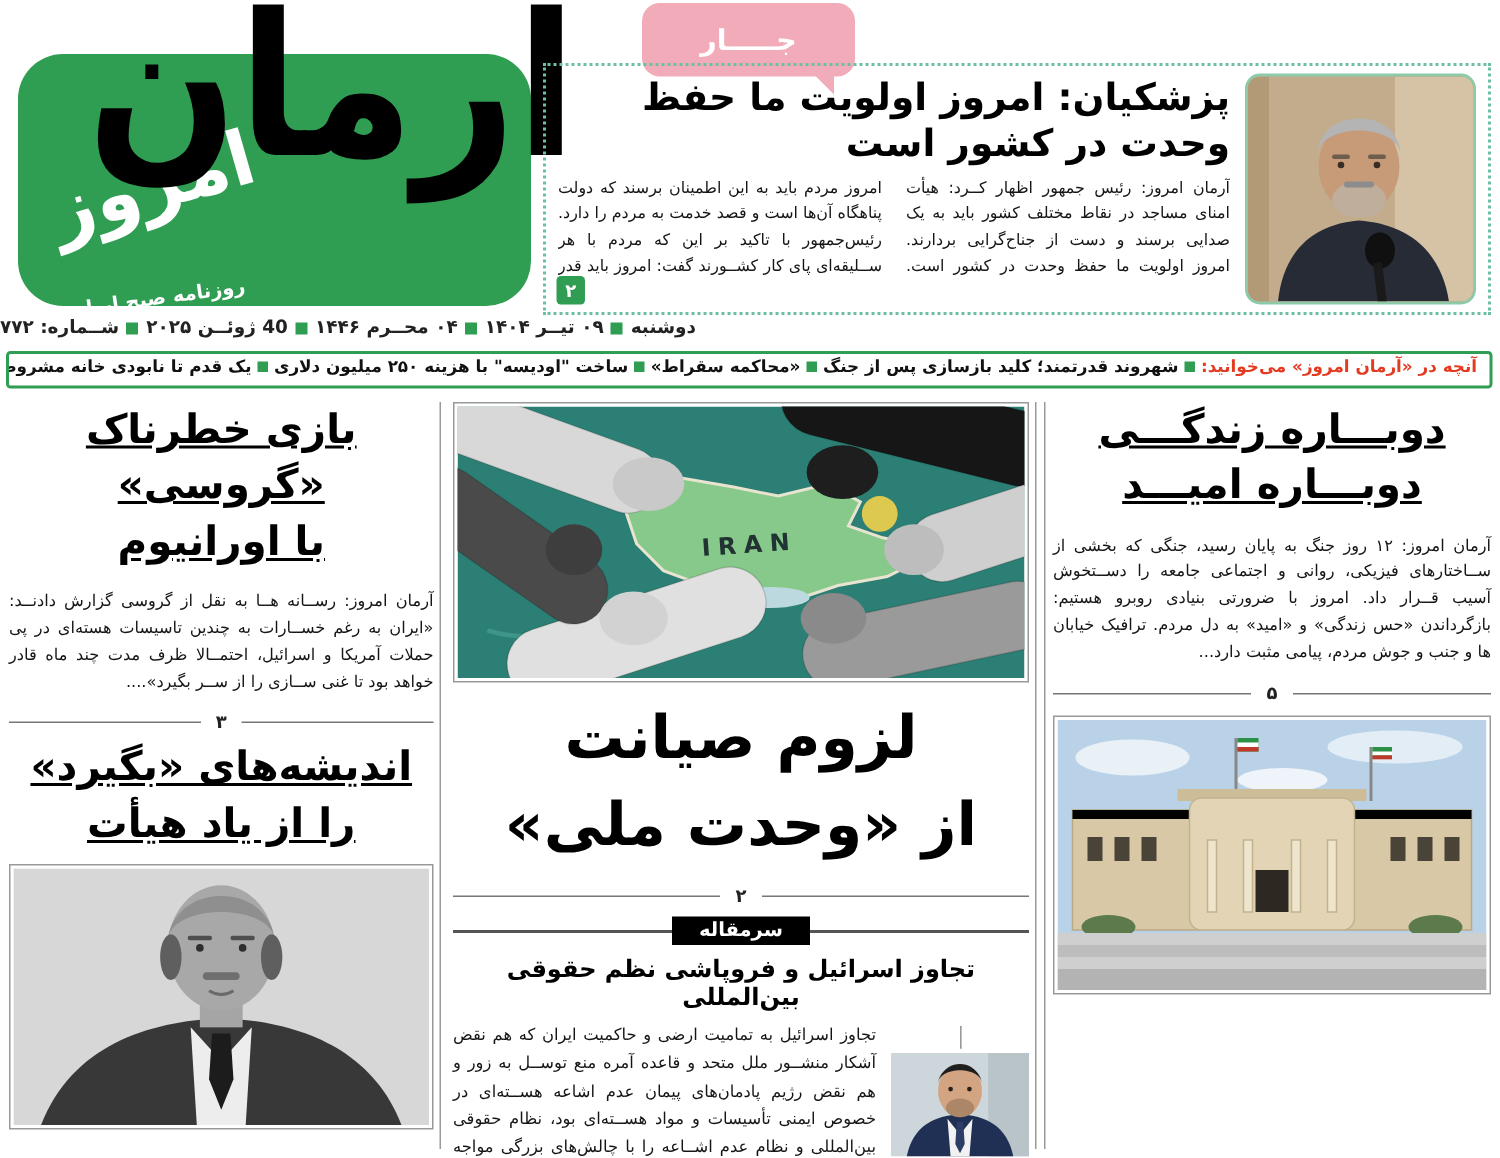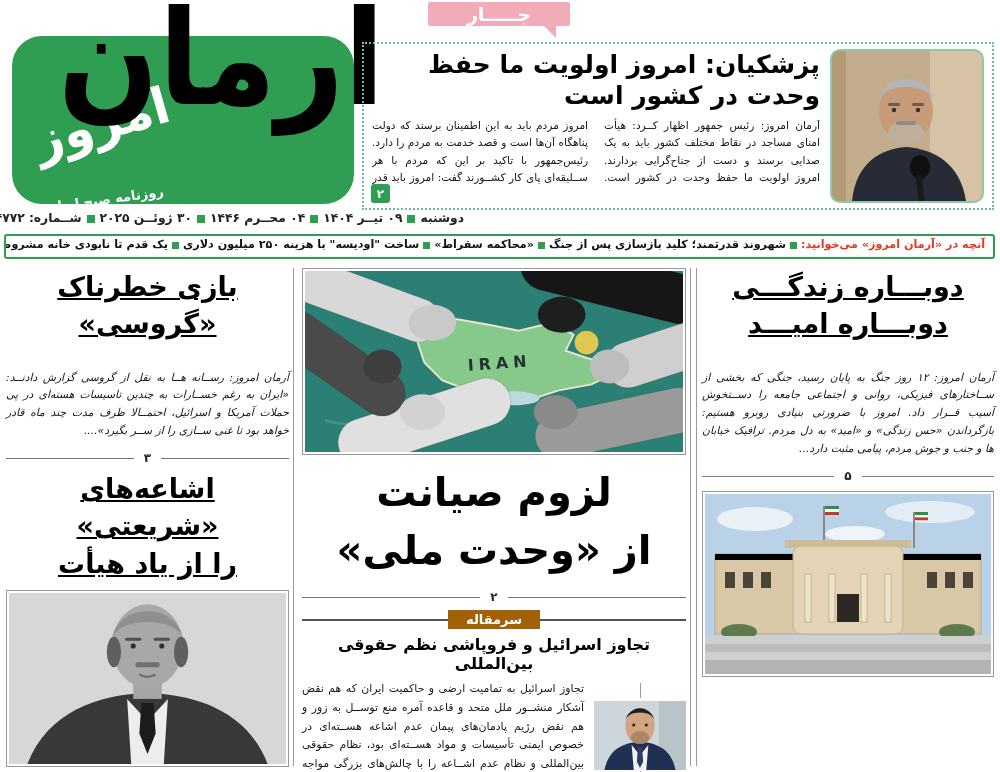--- a/index.html
+++ b/index.html
@@ -9,23 +9,23 @@
   
   .logo-box{position:absolute;left:12px;top:36px;width:342px;height:168px;
             background:#2f9e53;border-radius:30px;}
   .logo-arman{position:absolute;left:58px;top:-14px;width:300px;text-align:center;
               font-size:118px;font-weight:bold;color:#000;line-height:1.1;
               transform:scaleY(1.12);transform-origin:top;}
   .logo-emrooz{position:absolute;left:20px;top:58px;color:#fff;font-size:50px;
                font-weight:bold;transform:rotate(-16deg);}
   .logo-tagline{position:absolute;left:34px;top:156px;color:#fff;font-size:13px;
                 font-weight:bold;transform:rotate(-8deg);white-space:nowrap;}
-  .bubble{position:absolute;left:428px;top:2px;width:142px;height:24px;background:#f2acb9;
+  .bubble{position:absolute;left:428px;top:2px;width:142px;height:49px;background:#f2acb9;
           color:#fff;font-weight:bold;font-size:19px;display:flex;align-items:center;
-          justify-content:center;border-radius:2px;}
+          justify-content:center;border-radius:12px;}
   .bubble:after{content:"";position:absolute;bottom:-12px;right:14px;
           border:7px solid transparent;border-top-color:#f2acb9;border-right-color:#f2acb9;}
 
   
   .lead{position:absolute;left:362px;top:42px;width:632px;height:168px;
         border:2px dotted #6cc0a0;box-sizing:border-box;direction:rtl;
         padding:5px 8px 6px 8px;}
   .lead-inner{display:flex;gap:10px;height:100%;}
   .lead-photo{flex:0 0 150px;height:150px;border:2px solid #8ccaa8;border-radius:10px;
               overflow:hidden;background:#c3ac8c;}
@@ -50,34 +50,34 @@
 
   
   .vline{position:absolute;top:268px;height:498px;width:1px;background:#9a9a9a;}
   .col{position:absolute;top:266px;direction:rtl;}
   .col-right{left:702px;width:292px;}
   .col-center{left:302px;width:384px;}
   .col-left{left:6px;width:283px;}
 
   .col-head{margin:2px 0 0 0;font-weight:bold;font-size:27px;line-height:1.38;
             text-align:center;color:#000;text-decoration:underline;}
-  .col-body{margin-top:26px;font-size:10.8px;line-height:1.66;text-align:justify;color:#151515;font-style:italic;}
+  .col-body{margin-top:12px;font-size:10.8px;line-height:1.66;text-align:justify;color:#151515;}
 
   .pdiv{display:flex;align-items:center;margin:11px 0 5px 0;}
   .pdiv .ln{flex:1;height:1px;background:#777;}
   .pdiv .pn{padding:0 10px;font-size:12px;font-weight:bold;color:#222;}
 
   .photo-frame{margin-top:8px;border:1px solid #999;background:#fff;padding:2px;}
   .photo-frame svg{display:block;width:100%;height:auto;}
 
   .main-head{margin:8px 0 0 0;font-weight:bold;font-size:40px;line-height:1.45;
              text-align:center;color:#000;}
 
   .ed-badge-row{text-align:center;margin-top:2px;position:relative;z-index:2;}
-  .ed-badge{display:inline-block;background:#a16207;color:#fff;font-size:13px;
+  .ed-badge{display:inline-block;background:#000000;color:#fff;font-size:13px;
             font-weight:bold;padding:2px 18px;}
   .ed-box{border-top:2px solid #555;margin-top:-10px;padding-top:12px;}
   .ed-title{font-size:16px;font-weight:bold;text-align:center;margin:2px 0 7px 0;color:#000;}
   .ed-body{font-size:10.9px;line-height:1.72;text-align:justify;color:#151515;}
   .ed-photo{float:right;width:92px;margin:2px 0 2px 10px;text-align:center;}
   .ed-photo .ph{border:1px solid #999;background:#cdd6da;}
   .ed-photo .ph svg{display:block;width:100%;height:auto;}
 </style>
 </head>
 <body>
@@ -116,21 +116,21 @@
       </div>
       <div class="lead-text">
         <h1 class="lead-head">پزشکیان: امروز اولویت ما حفظ وحدت در کشور است</h1>
         <div class="lead-body">آرمان امروز: رئیس جمهور اظهار کــرد: هیأت امنای مساجد در نقاط مختلف کشور باید به یک صدایی برسند و دست از جناح‌گرایی بردارند. امروز اولویت ما حفظ وحدت در کشور است. امروز مردم باید به این اطمینان برسند که دولت پناهگاه آن‌ها است و قصد خدمت به مردم را دارد. رئیس‌جمهور با تاکید بر این که مردم با هر ســلیقه‌ای پای کار کشــورند گفت: امروز باید قدر مردم را بیش از گذشته بدانیم. مســعود پزشکیان در بازدید از وزارت کشــور گفت: با اتحاد و انســجامی که مردم در این ۱۲ روز داشــتند، ثابت کردند که پای کشورشان ایستادند. وحدت مردم نشــان داد که می‌شود از مشارکت مردم در تصمیم‌گیری، نظارت، ســلامت و امنیت کشور بهره برد. وی بــا بیان اینکه قدر این مــردم را باید بدانیم که با هر تفکری پای کشورشان ایستادند ...</div>
       </div>
     </div>
     <div class="lead-page">۲</div>
   </div>
 
   <div class="dateline">
-    <span>دوشنبه</span><span class="sq"></span><span>۰۹ تیــر ۱۴۰۴</span><span class="sq"></span><span>۰۴ محــرم ۱۴۴۶</span><span class="sq"></span><span>۳۰ ژوئــن ۲۰۲۵</span><span class="sq"></span><span>شــماره: ۴۷۷۲</span>
+    <span>دوشنبه</span><span class="sq"></span><span>۰۹ تیــر ۱۴۰۴</span><span class="sq"></span><span>۰۴ محــرم ۱۴۴۶</span><span class="sq"></span><span>40 ژوئــن ۲۰۲۵</span><span class="sq"></span><span>شــماره: ۴۷۷۲</span>
   </div>
 
   <div class="strip">
     <span class="strip-label">آنچه در «آرمان امروز» می‌خوانید:</span><span class="sq"></span><span>شهروند قدرتمند؛ کلید بازسازی پس از جنگ</span><span class="sq"></span><span>«محاکمه سقراط»</span><span class="sq"></span><span>ساخت "اودیسه" با هزینه ۲۵۰ میلیون دلاری</span><span class="sq"></span><span>یک قدم تا نابودی خانه مشروطه اردبیل!</span>
   </div>
 
   <div class="vline" style="left:293px"></div>
   <div class="vline" style="left:690px"></div>
   <div class="vline" style="left:696px"></div>
 
@@ -244,29 +244,30 @@
         </span>
         <span>تجاوز اسرائیل به تمامیت ارضی و حاکمیت ایران که هم نقض آشکار منشــور ملل متحد و قاعده آمره منع توســل به زور و هم نقض رژیم پادمان‌های پیمان عدم اشاعه هســته‌ای در خصوص ایمنی تأسیسات و مواد هســته‌ای بود، نظام حقوقی بین‌المللی و نظام عدم اشــاعه را با چالش‌های بزرگی مواجه ســاخته و پیمان عدم اشــاعه را در آســتانه فروپاشی قرار داد.</span>
       </div>
 
     </div>
   </div>
 
   <div class="col col-left">
     <h2 class="col-head">
       <span>بازی خطرناک «گروسی»</span><br>
+      <span>با اورانیوم</span>
     </h2>
     <div class="col-body">آرمان امروز: رســانه هــا به نقل از گروسی گزارش دادنــد: «ایران به رغم خســارات به چندین تاسیسات هسته‌ای در پی حملات آمریکا و اسرائیل، احتمــالا ظرف مدت چند ماه قادر خواهد بود تا غنی ســازی را از ســر بگیرد»....</div>
     <div class="pdiv">
       <span class="ln"></span>
         <span class="pn">۳</span>
         <span class="ln"></span>
     </div>
     <h2 class="col-head">
-      <span>اشاعه‌های «شریعتی»</span><br>
+      <span>اندیشه‌های «بگیرد»</span><br>
       <span>را از یاد هیأت</span>
     </h2>
     <div class="photo-frame">
       <svg viewBox="0 0 272 168" xmlns="http://www.w3.org/2000/svg">
         <rect width="272" height="168" fill="#dcdcdc"></rect>
         <rect width="272" height="168" fill="#cfcfcf" opacity="0.4"></rect>
         <path d="M18,168 C38,116 88,100 136,98 C184,100 234,116 254,168 Z" fill="#383838"></path>
         <polygon points="116,104 136,126 156,104 152,168 120,168" fill="#ededed"></polygon>
         <polygon points="130,108 142,108 144,138 136,158 128,138" fill="#1c1c1c"></polygon>
         <rect x="122" y="80" width="28" height="24" fill="#a5a5a5"></rect>

